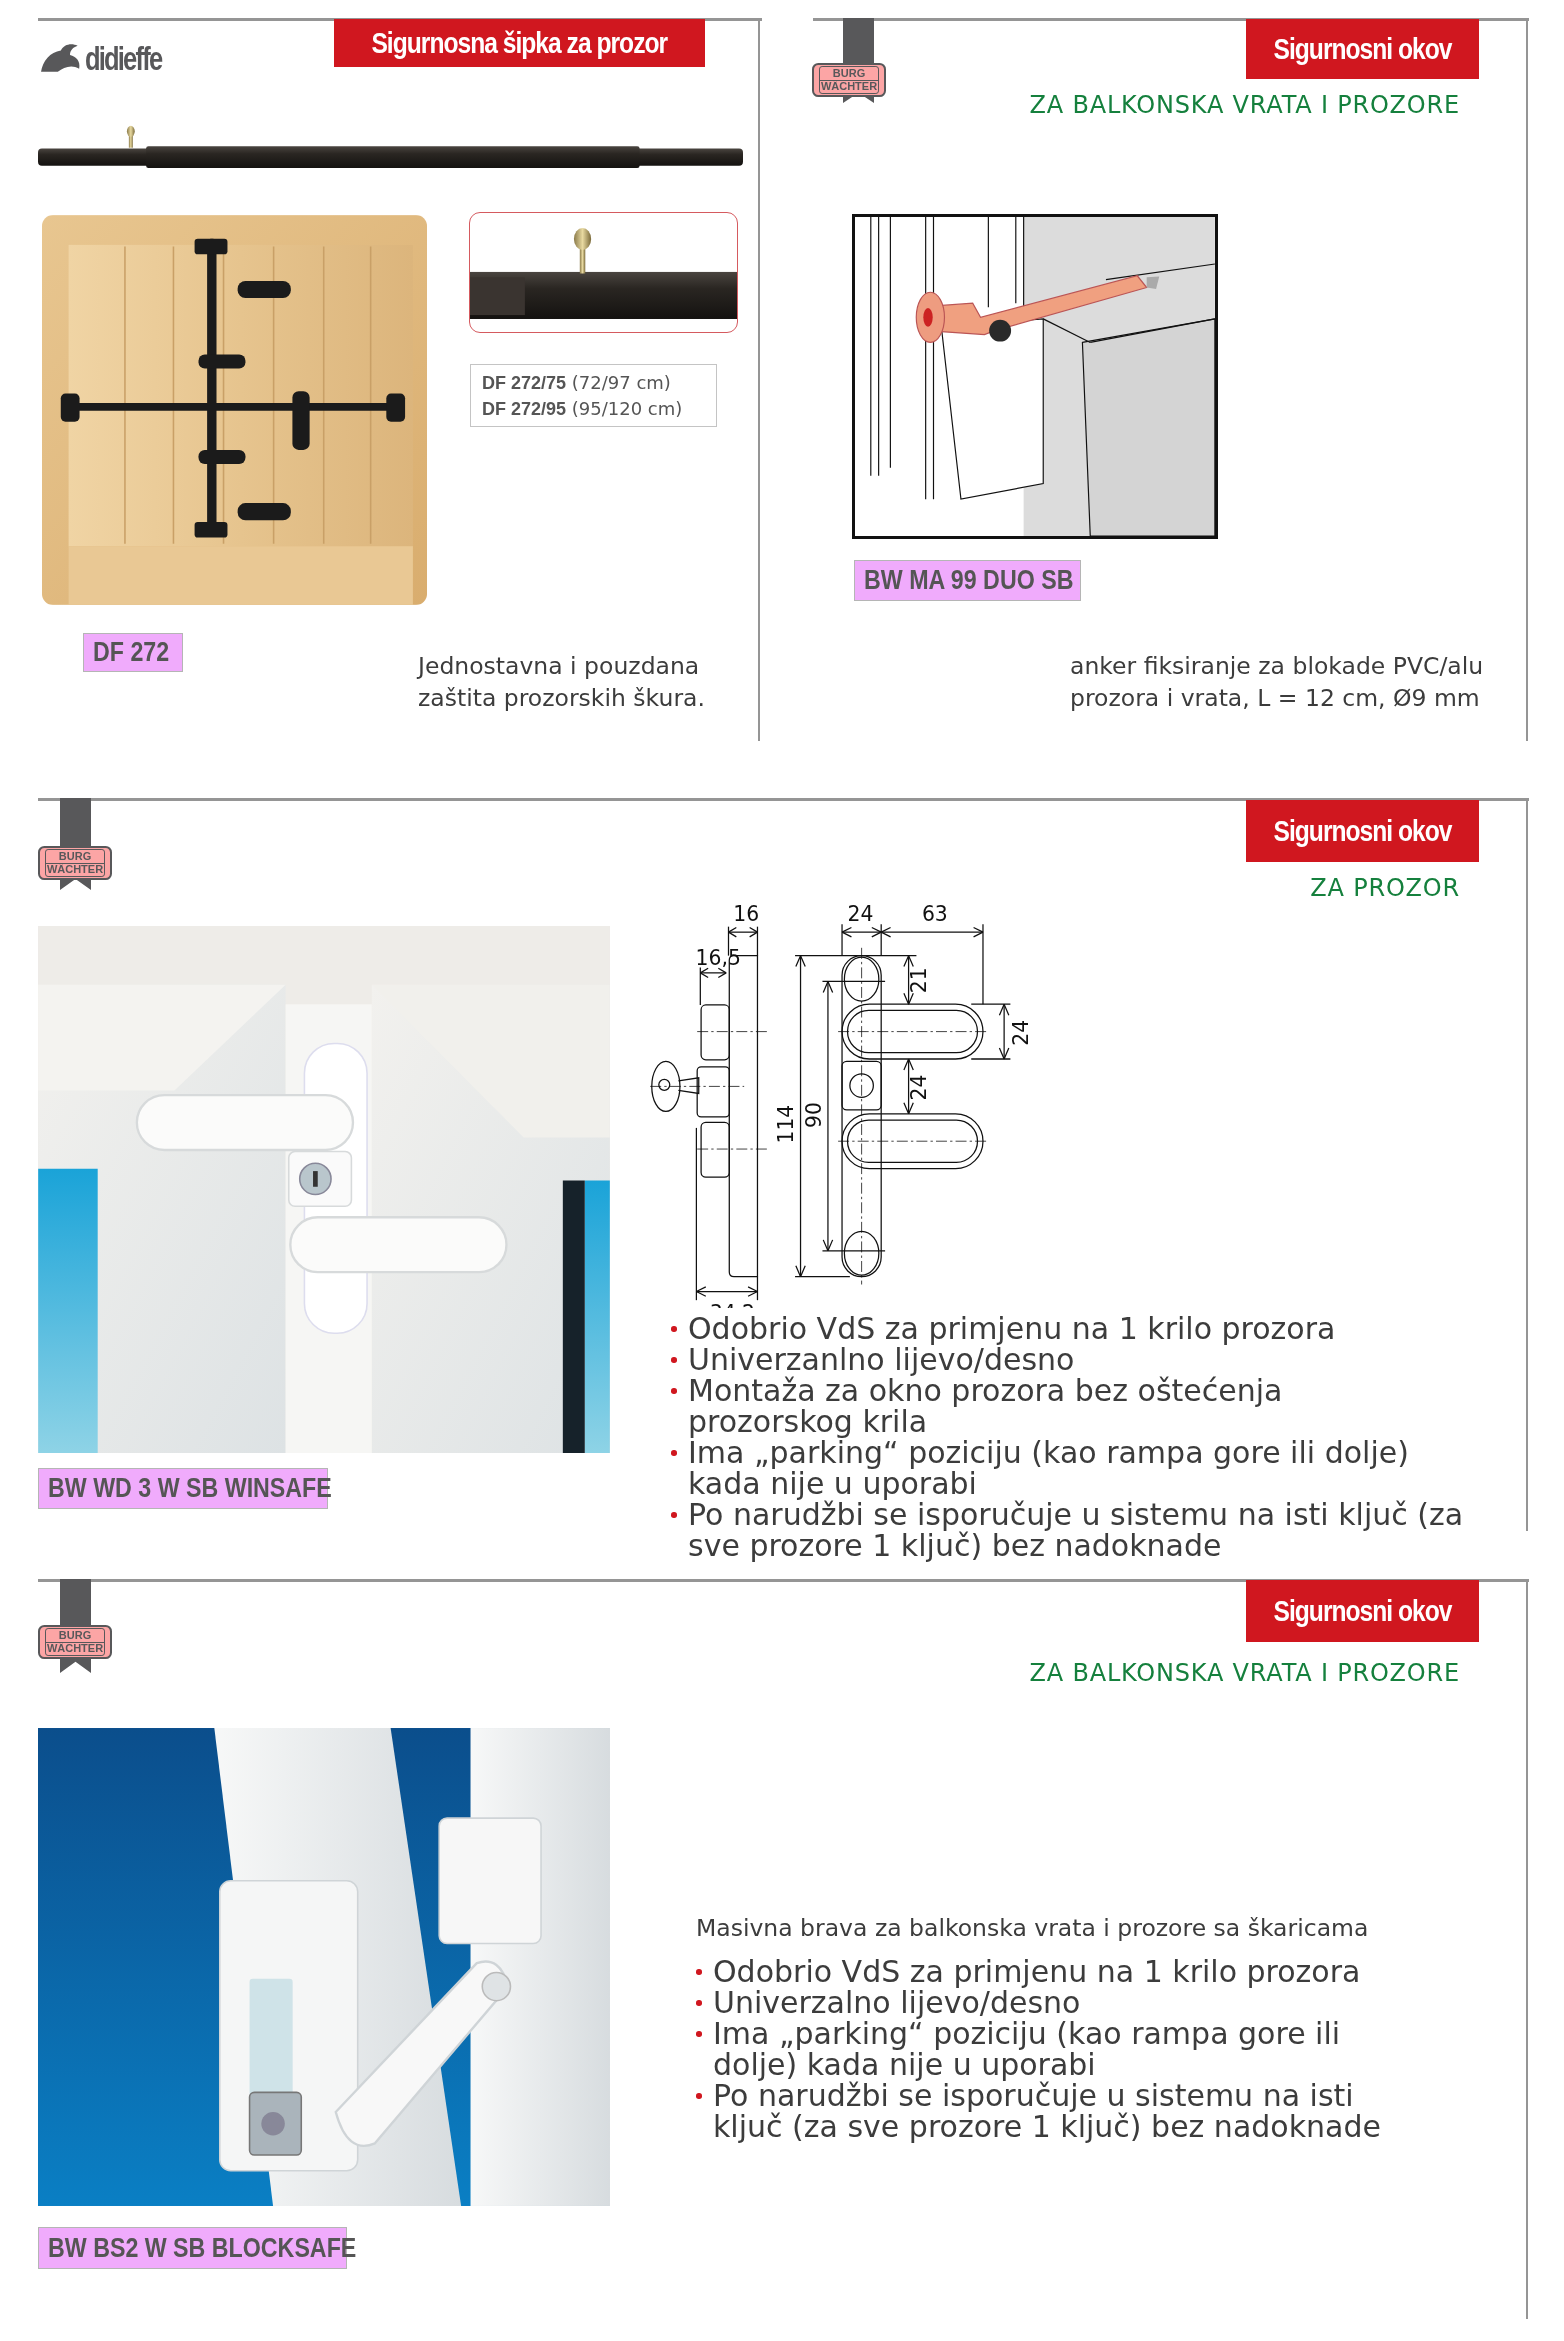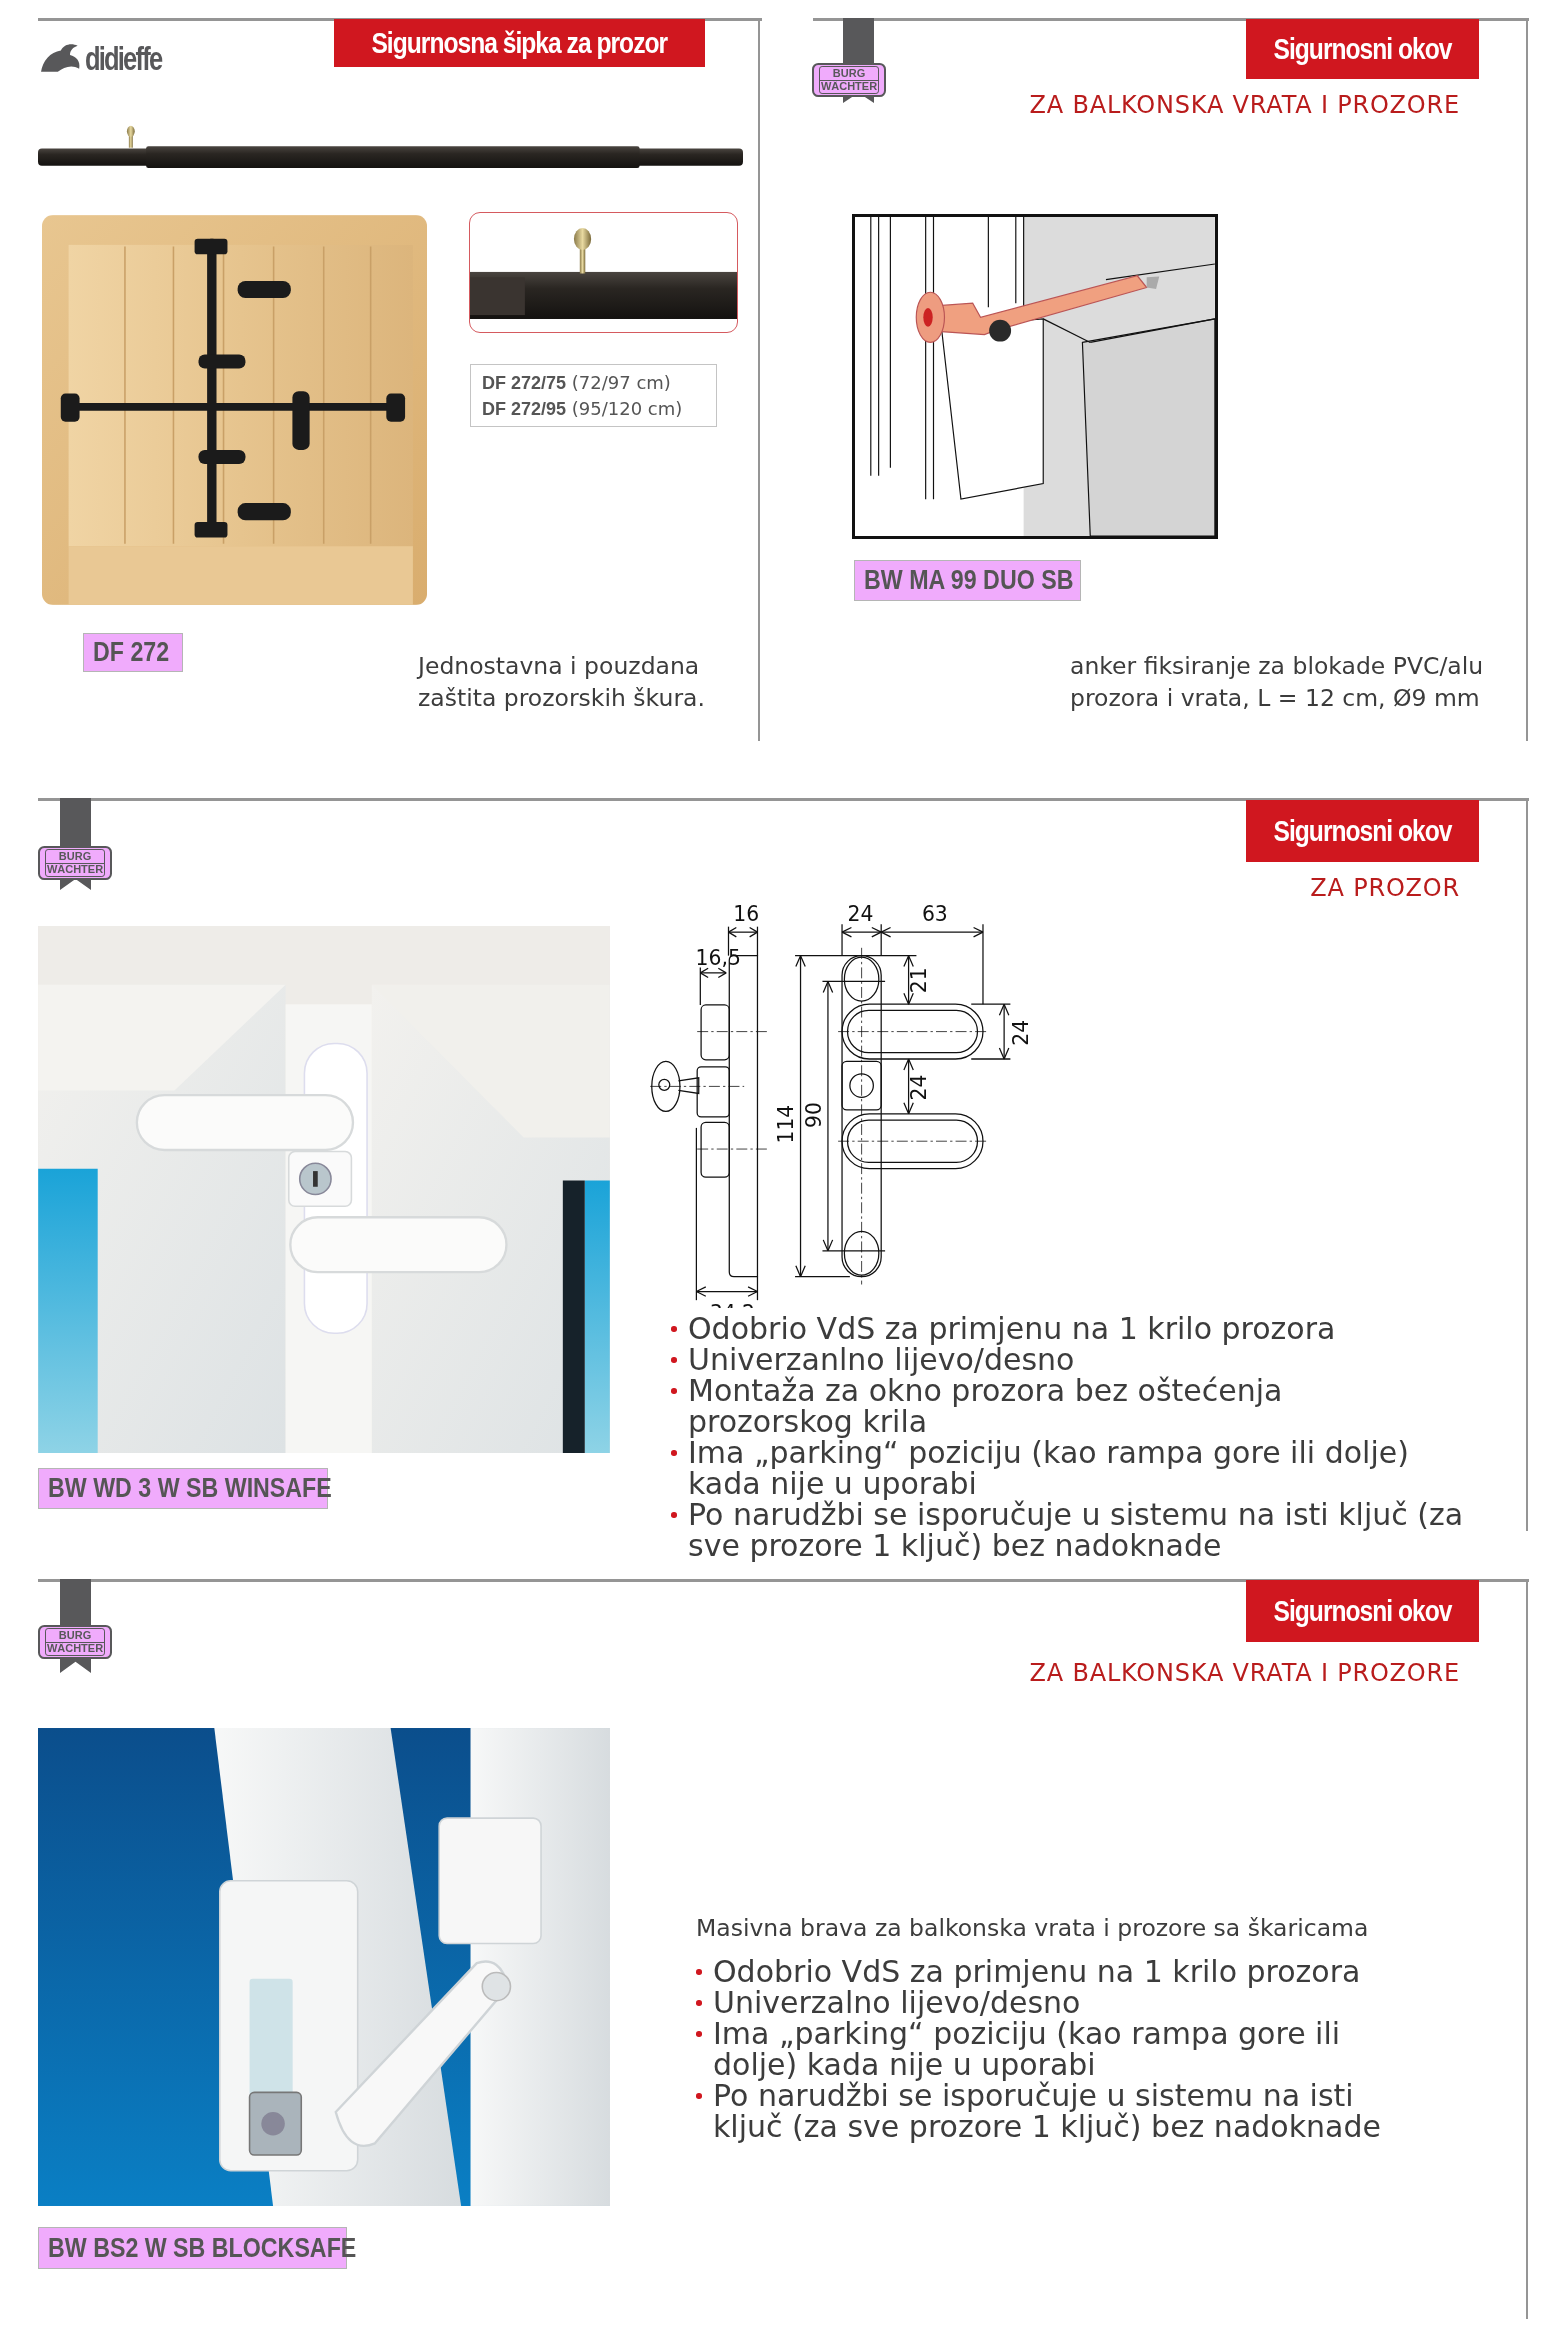--- a/index.html
+++ b/index.html
@@ -4,30 +4,30 @@
 <style>
   html, body { margin:0; padding:0; background:#ffffff; }
   body { width:1565px; height:2342px; position:relative; overflow:hidden;
          font-family:"Liberation Sans", "DejaVu Sans", sans-serif; color:#3c3c3c; }
   .abs { position:absolute; }
   .hline { position:absolute; height:3.1px; background:#959595; }
   .vline { position:absolute; width:2.4px; background:#959595; }
   .red-banner { position:absolute; background:#d0171f; color:#ffffff; display:flex; align-items:center; justify-content:center;
                 font-family:"Liberation Sans", sans-serif; font-weight:bold; font-size:30px; letter-spacing:-1.2px; transform-origin:center; }
   .red-banner span { display:inline-block; transform:scaleX(0.82); white-space:nowrap; }
-  .subtitle { position:absolute; font-family:"DejaVu Sans", sans-serif; font-weight:normal; font-size:24px; color:#b91c1c; letter-spacing:0.8px; text-align:right; white-space:nowrap; }
+  .subtitle { position:absolute; font-family:"DejaVu Sans", sans-serif; font-weight:normal; font-size:24px; color:#15803d; letter-spacing:0.8px; text-align:right; white-space:nowrap; }
   .label-box { position:absolute; border:1.6px solid #b5b5b5; background:#f0abfc; color:#555; font-weight:bold; font-family:"Liberation Sans", sans-serif;
                font-size:27px; display:flex; align-items:center; padding:0 9.4px; box-sizing:border-box; white-space:nowrap; }
   .label-box span { display:inline-block; transform:scaleX(0.86); transform-origin:left center; }
   .desc { position:absolute; font-family:"DejaVu Sans", sans-serif; font-size:23.5px; line-height:32px; color:#3c3c3c; white-space:nowrap; }
   .bullets { position:absolute; margin:0; padding:0; list-style:none; font-family:"DejaVu Sans", sans-serif; font-size:30px; line-height:31px; color:#3c3c3c; }
   .bullets li { position:relative; padding-left:17px; }
   .bullets li .dot { position:absolute; left:0; top:13.3px; width:5.5px; height:5.5px; border-radius:50%; background:#d0171f; }
   .ribbon { position:absolute; background:#58585a; }
-  .bw-logo { position:absolute; border:2.4px solid #58585a; border-radius:6.3px; background:#f0abfc; box-sizing:border-box; display:flex; flex-direction:column; align-items:center; justify-content:center; }
+  .bw-logo { position:absolute; border:2.4px solid #58585a; border-radius:6.3px; background:#fca5a5; box-sizing:border-box; display:flex; flex-direction:column; align-items:center; justify-content:center; }
   .bw-logo .inner { border:1.6px solid #58585a; border-radius:3.1px; width:84%; text-align:center; font-family:"Liberation Sans", sans-serif; font-weight:bold; color:#58585a; font-size:11px; line-height:11.8px; padding:0.8px 0; }
   .bw-logo .inner .l2 { border-top:1.6px solid #58585a; }
   .photo { position:absolute; overflow:hidden; }
 </style>
 </head>
 <body>
 
 <div>
 
   <div class="hline" style="left:38px; top:18px; width:724px;"></div>

